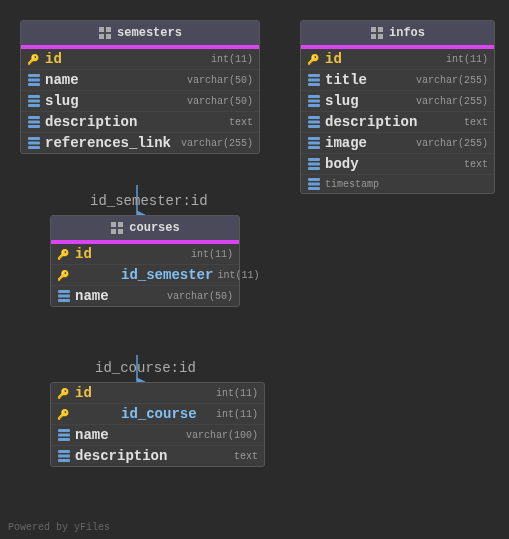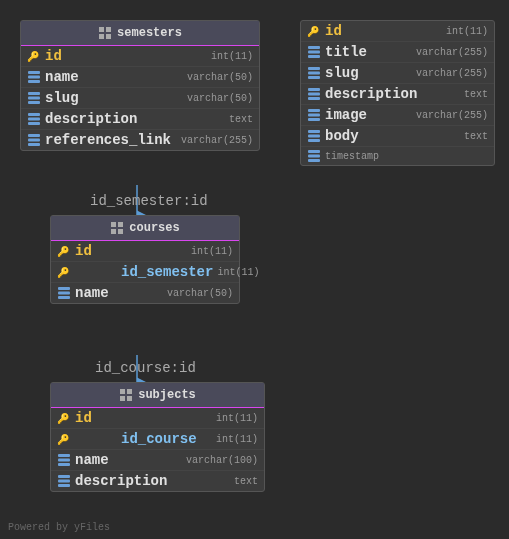--- a/index.html
+++ b/index.html
@@ -22,21 +22,21 @@
       min-width: 190px;
     }
 
     .table-header {
       background: #4a4a5a;
       color: #ddd;
       text-align: center;
       padding: 5px 8px;
       font-weight: bold;
       font-size: 12px;
-      border-bottom: 1px solid #d946ef;
+      border-bottom: 4px solid #d946ef;
       display: flex;
       align-items: center;
       justify-content: center;
       gap: 5px;
     }
 
     .table-icon {
       display: inline-flex;
       align-items: center;
     }
@@ -220,100 +220,100 @@
         <rect x="1" y="10" width="12" height="3" fill="#6a9fd8" rx="1"></rect>
       </svg>
     <span class="col-name">name</span>
     <span class="col-type">varchar(50)</span>
   </div>
 </div>
 
 <div class="relation-label" style="left: 95px; top: 360px;">id_course:id</div>
 
 <div class="table-box" style="left:50px; top:382px; width:215px;">
+  <div class="table-row">
+    <svg class="row-icon" viewBox="0 0 14 14">
+        <text y="11" font-size="10" fill="#f0c040">🔑</text>
+      </svg>
+    <span class="col-name pk">id</span>
+    <span class="col-type">int(11)</span>
+  </div>
+  <div class="table-row">
+    <svg class="row-icon" viewBox="0 0 14 14">
+        <text y="11" font-size="10" fill="#5b9bd5">🔑</text>
+      </svg>
+    <span class="col-name fk">id_course</span>
+    <span class="col-type">int(11)</span>
+  </div>
+  <div class="table-row">
+    <svg class="row-icon" viewBox="0 0 14 14">
+        <rect x="1" y="1" width="12" height="3" fill="#6a9fd8" rx="1"></rect>
+        <rect x="1" y="5.5" width="12" height="3" fill="#6a9fd8" rx="1"></rect>
+        <rect x="1" y="10" width="12" height="3" fill="#6a9fd8" rx="1"></rect>
+      </svg>
+    <span class="col-name">name</span>
+    <span class="col-type">varchar(100)</span>
+  </div>
+  <div class="table-row">
+    <svg class="row-icon" viewBox="0 0 14 14">
+        <rect x="1" y="1" width="12" height="3" fill="#6a9fd8" rx="1"></rect>
+        <rect x="1" y="5.5" width="12" height="3" fill="#6a9fd8" rx="1"></rect>
+        <rect x="1" y="10" width="12" height="3" fill="#6a9fd8" rx="1"></rect>
+      </svg>
+    <span class="col-name">description</span>
+    <span class="col-type">text</span>
+  </div>
+</div>
+
+<div class="table-box" style="left:300px; top:20px; width:195px;">
   <div class="table-header">
     <span class="table-icon">
       <svg viewBox="0 0 14 14" fill="none">
           <rect x="1" y="1" width="5" height="5" fill="#aaa"></rect>
           <rect x="8" y="1" width="5" height="5" fill="#aaa"></rect>
           <rect x="1" y="8" width="5" height="5" fill="#aaa"></rect>
           <rect x="8" y="8" width="5" height="5" fill="#aaa"></rect>
         </svg>
     </span>
-    <span>subjects</span>
+    <span>infos</span>
   </div>
   <div class="table-row">
     <svg class="row-icon" viewBox="0 0 14 14">
         <text y="11" font-size="10" fill="#f0c040">🔑</text>
       </svg>
     <span class="col-name pk">id</span>
     <span class="col-type">int(11)</span>
   </div>
   <div class="table-row">
     <svg class="row-icon" viewBox="0 0 14 14">
-        <text y="11" font-size="10" fill="#5b9bd5">🔑</text>
-      </svg>
-    <span class="col-name fk">id_course</span>
-    <span class="col-type">int(11)</span>
-  </div>
-  <div class="table-row">
-    <svg class="row-icon" viewBox="0 0 14 14">
-        <rect x="1" y="1" width="12" height="3" fill="#6a9fd8" rx="1"></rect>
-        <rect x="1" y="5.5" width="12" height="3" fill="#6a9fd8" rx="1"></rect>
-        <rect x="1" y="10" width="12" height="3" fill="#6a9fd8" rx="1"></rect>
-      </svg>
-    <span class="col-name">name</span>
-    <span class="col-type">varchar(100)</span>
+        <rect x="1" y="1" width="12" height="3" fill="#6a9fd8" rx="1"></rect>
+        <rect x="1" y="5.5" width="12" height="3" fill="#6a9fd8" rx="1"></rect>
+        <rect x="1" y="10" width="12" height="3" fill="#6a9fd8" rx="1"></rect>
+      </svg>
+    <span class="col-name">title</span>
+    <span class="col-type">varchar(255)</span>
+  </div>
+  <div class="table-row">
+    <svg class="row-icon" viewBox="0 0 14 14">
+        <rect x="1" y="1" width="12" height="3" fill="#6a9fd8" rx="1"></rect>
+        <rect x="1" y="5.5" width="12" height="3" fill="#6a9fd8" rx="1"></rect>
+        <rect x="1" y="10" width="12" height="3" fill="#6a9fd8" rx="1"></rect>
+      </svg>
+    <span class="col-name">slug</span>
+    <span class="col-type">varchar(255)</span>
   </div>
   <div class="table-row">
     <svg class="row-icon" viewBox="0 0 14 14">
         <rect x="1" y="1" width="12" height="3" fill="#6a9fd8" rx="1"></rect>
         <rect x="1" y="5.5" width="12" height="3" fill="#6a9fd8" rx="1"></rect>
         <rect x="1" y="10" width="12" height="3" fill="#6a9fd8" rx="1"></rect>
       </svg>
     <span class="col-name">description</span>
     <span class="col-type">text</span>
   </div>
-</div>
-
-<div class="table-box" style="left:300px; top:20px; width:195px;">
-  <div class="table-row">
-    <svg class="row-icon" viewBox="0 0 14 14">
-        <text y="11" font-size="10" fill="#f0c040">🔑</text>
-      </svg>
-    <span class="col-name pk">id</span>
-    <span class="col-type">int(11)</span>
-  </div>
-  <div class="table-row">
-    <svg class="row-icon" viewBox="0 0 14 14">
-        <rect x="1" y="1" width="12" height="3" fill="#6a9fd8" rx="1"></rect>
-        <rect x="1" y="5.5" width="12" height="3" fill="#6a9fd8" rx="1"></rect>
-        <rect x="1" y="10" width="12" height="3" fill="#6a9fd8" rx="1"></rect>
-      </svg>
-    <span class="col-name">title</span>
-    <span class="col-type">varchar(255)</span>
-  </div>
-  <div class="table-row">
-    <svg class="row-icon" viewBox="0 0 14 14">
-        <rect x="1" y="1" width="12" height="3" fill="#6a9fd8" rx="1"></rect>
-        <rect x="1" y="5.5" width="12" height="3" fill="#6a9fd8" rx="1"></rect>
-        <rect x="1" y="10" width="12" height="3" fill="#6a9fd8" rx="1"></rect>
-      </svg>
-    <span class="col-name">slug</span>
-    <span class="col-type">varchar(255)</span>
-  </div>
-  <div class="table-row">
-    <svg class="row-icon" viewBox="0 0 14 14">
-        <rect x="1" y="1" width="12" height="3" fill="#6a9fd8" rx="1"></rect>
-        <rect x="1" y="5.5" width="12" height="3" fill="#6a9fd8" rx="1"></rect>
-        <rect x="1" y="10" width="12" height="3" fill="#6a9fd8" rx="1"></rect>
-      </svg>
-    <span class="col-name">description</span>
-    <span class="col-type">text</span>
-  </div>
   <div class="table-row">
     <svg class="row-icon" viewBox="0 0 14 14">
         <rect x="1" y="1" width="12" height="3" fill="#6a9fd8" rx="1"></rect>
         <rect x="1" y="5.5" width="12" height="3" fill="#6a9fd8" rx="1"></rect>
         <rect x="1" y="10" width="12" height="3" fill="#6a9fd8" rx="1"></rect>
       </svg>
     <span class="col-name">image</span>
     <span class="col-type">varchar(255)</span>
   </div>
   <div class="table-row">

